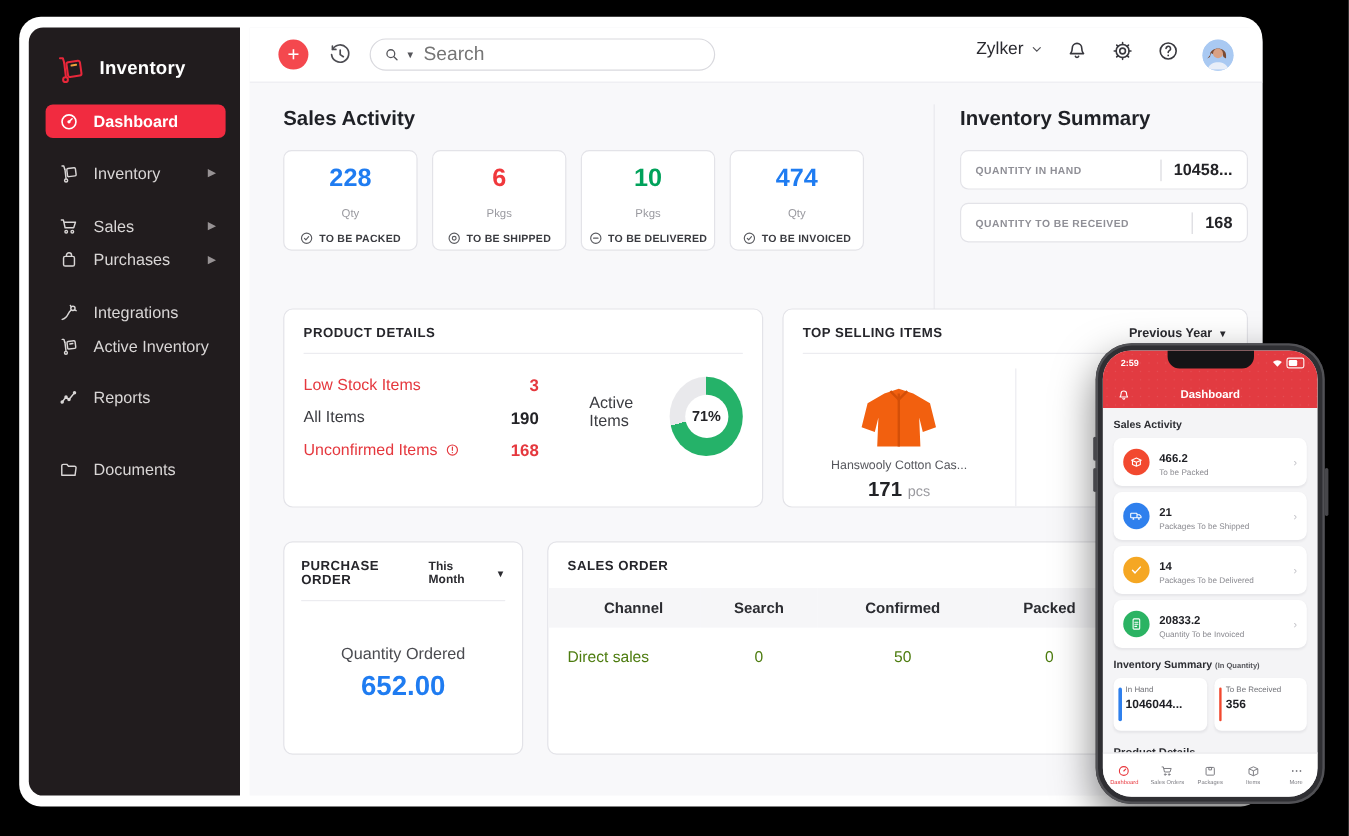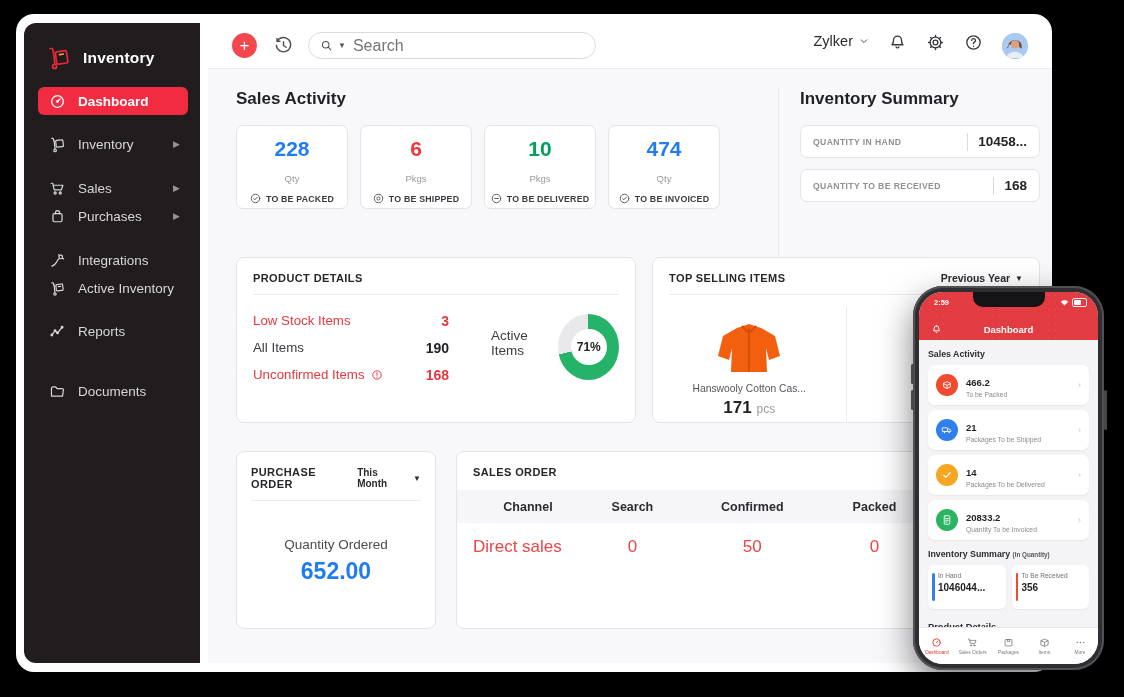--- a/index.html
+++ b/index.html
@@ -90,21 +90,21 @@
   .po-card{left:28px;top:382px;width:200px;height:178px}
   .po-center{text-align:center;margin-top:36px}
   .po-label{font-size:13.5px;color:#4a4b50}
   .po-val{font-size:23px;font-weight:700;color:#1f7cf1;margin-top:6px}
   
   .so-card{left:248px;top:382px;width:584px;height:178px;overflow:hidden}
   .so-title{padding:14px 16px 12px;font-size:11px;font-weight:700;letter-spacing:.4px;color:#26262b}
   table.so{border-collapse:collapse;width:100%}
   table.so th{background:#f6f6f8;font-size:12.5px;font-weight:700;color:#2b2c31;height:31px;text-align:center}
   table.so th:first-child{text-align:center;padding-left:16px;width:110px}
-  table.so td{font-size:17px;color:#ef4444;height:46px;text-align:center}
+  table.so td{font-size:13px;color:#4d7c0f;height:46px;text-align:center}
   table.so td:first-child{text-align:left;padding-left:16px}
   
   .phone{position:absolute;left:913px;top:286px;width:191px;height:384px;background:#2f2f33;
          border-radius:30px;box-shadow:0 14px 34px rgba(0,0,0,.5),inset 0 0 0 2px #515155;z-index:5}
   .p-btn{position:absolute;background:#47474b;border-radius:2px}
   .p-btn.pwr{right:-2.5px;top:104px;width:3px;height:40px}
   .p-btn.v1{left:-2.5px;top:78px;width:3px;height:20px}
   .p-btn.v2{left:-2.5px;top:104px;width:3px;height:20px}
   .p-screen{position:absolute;inset:6px;border-radius:24px;background:#f4f4f6;overflow:hidden}
   .p-top{height:48px;background:#e23b41;position:relative;

